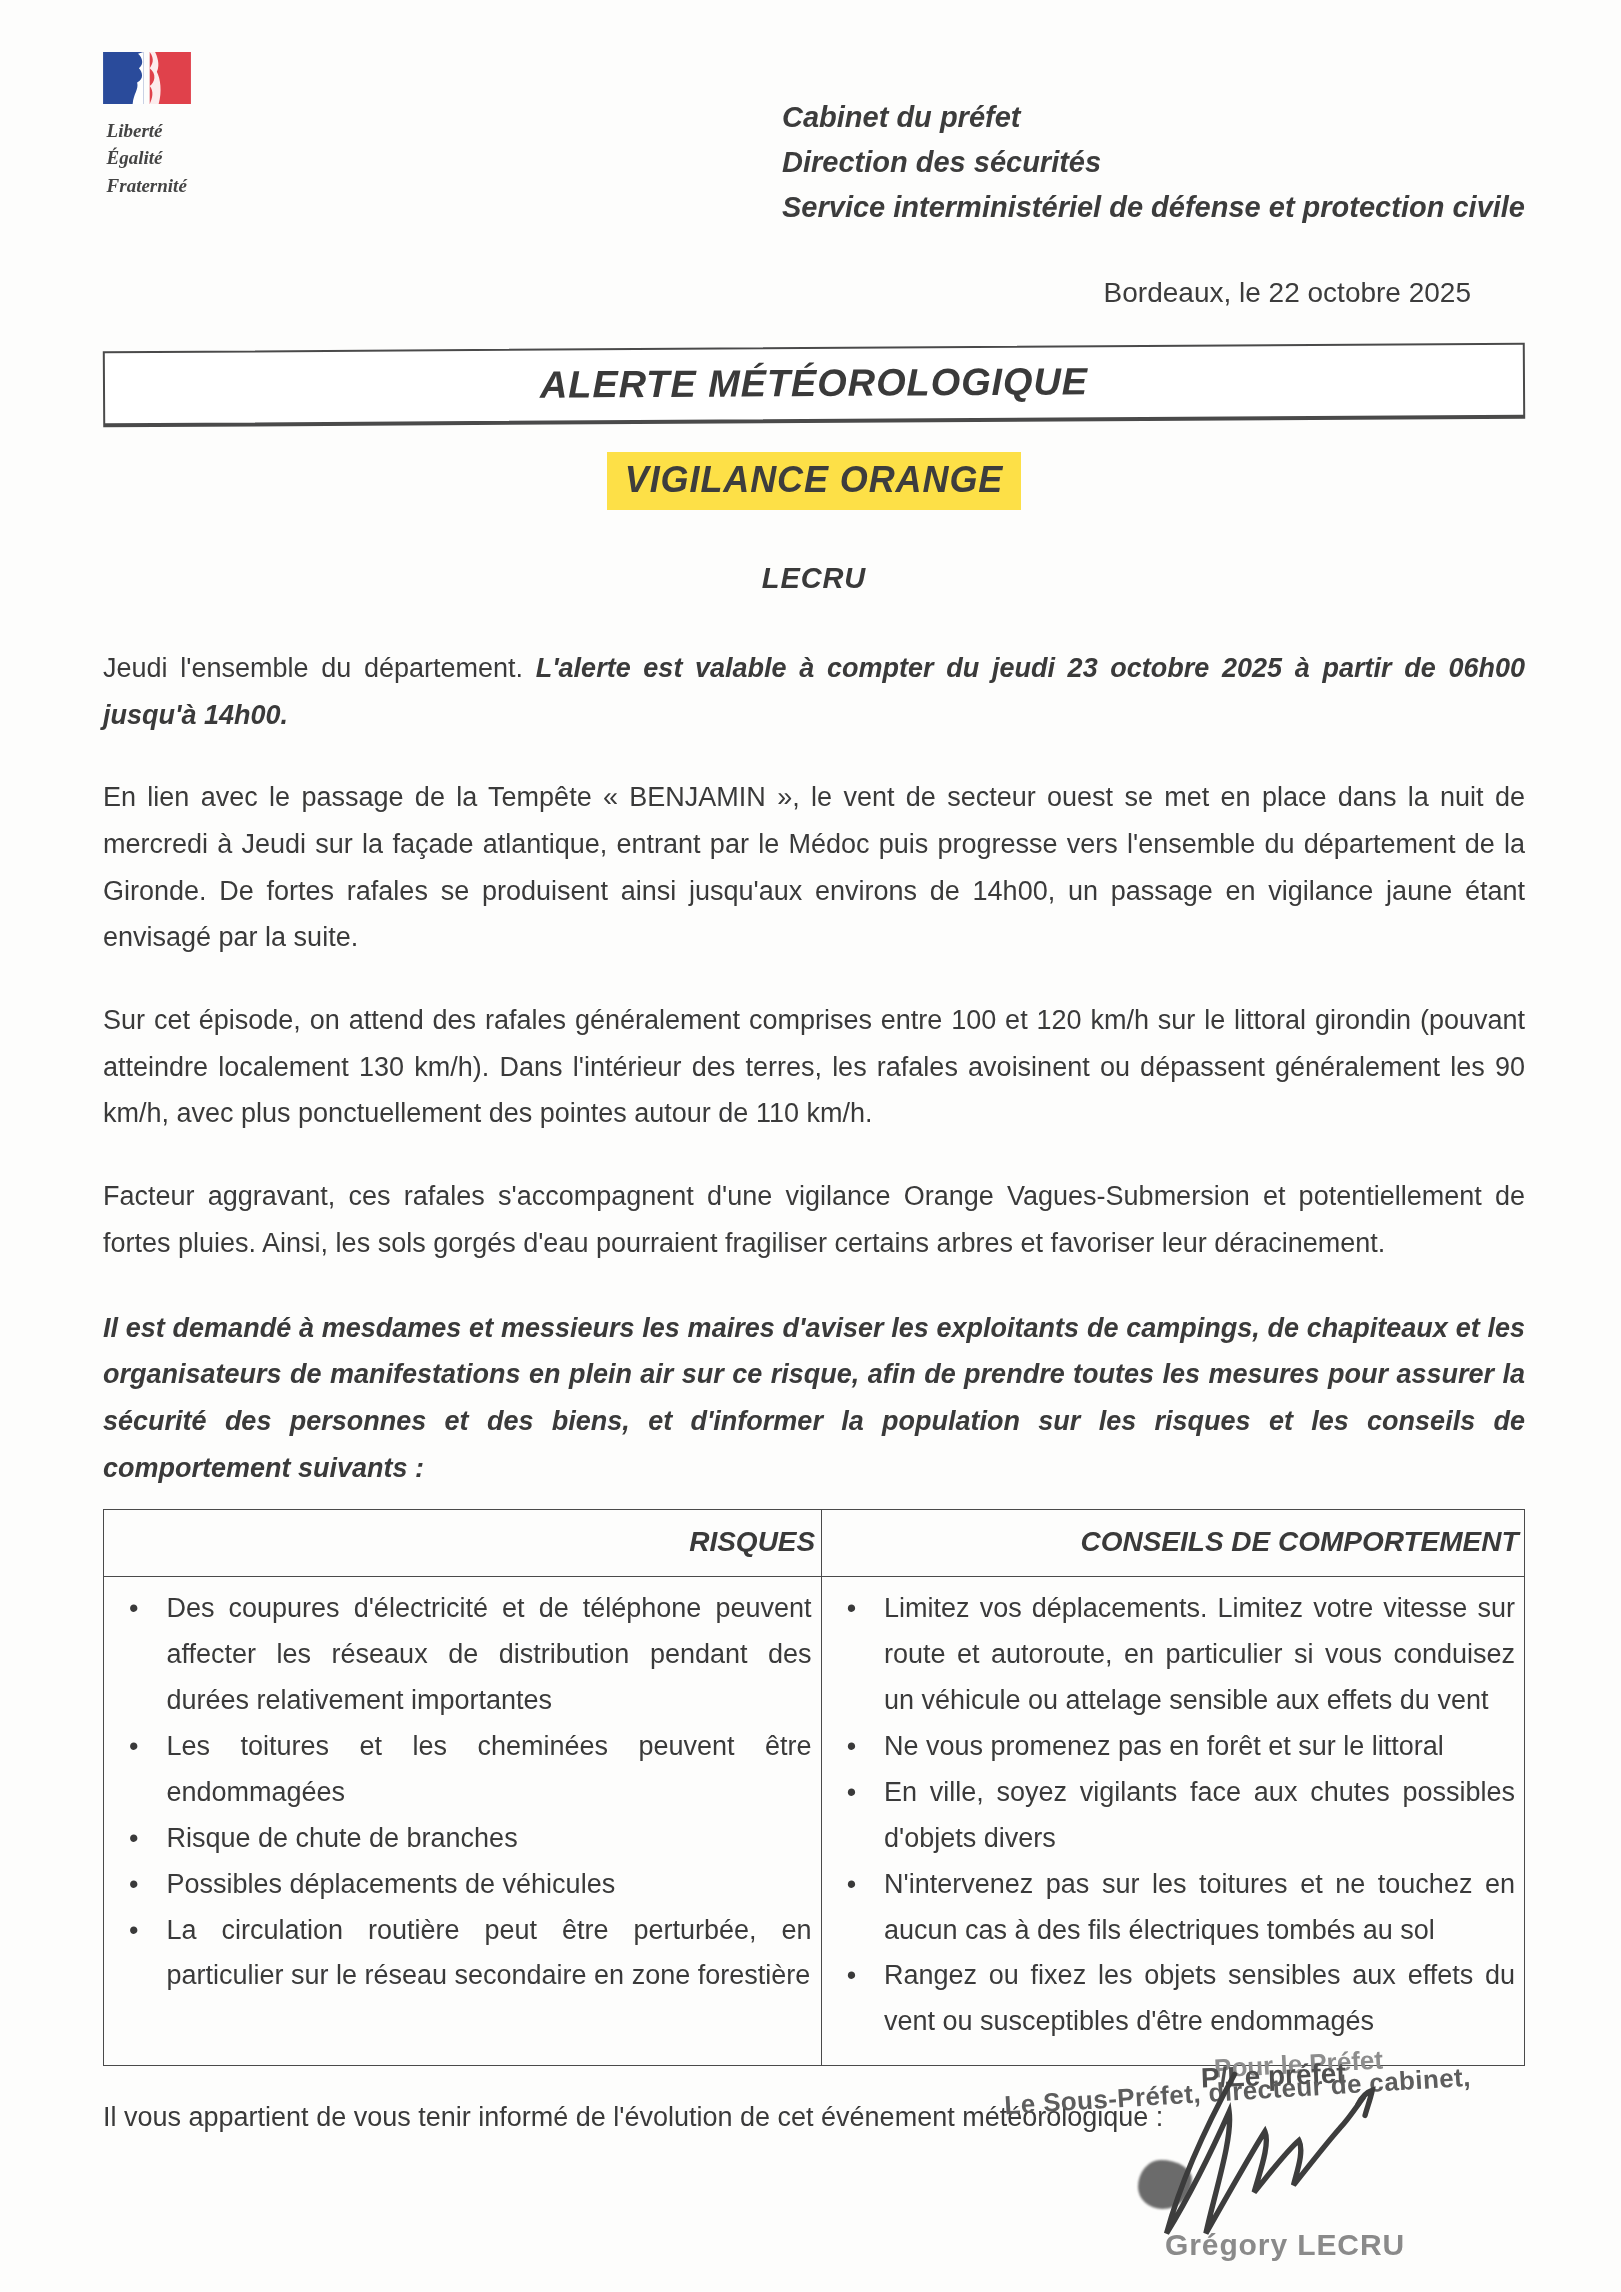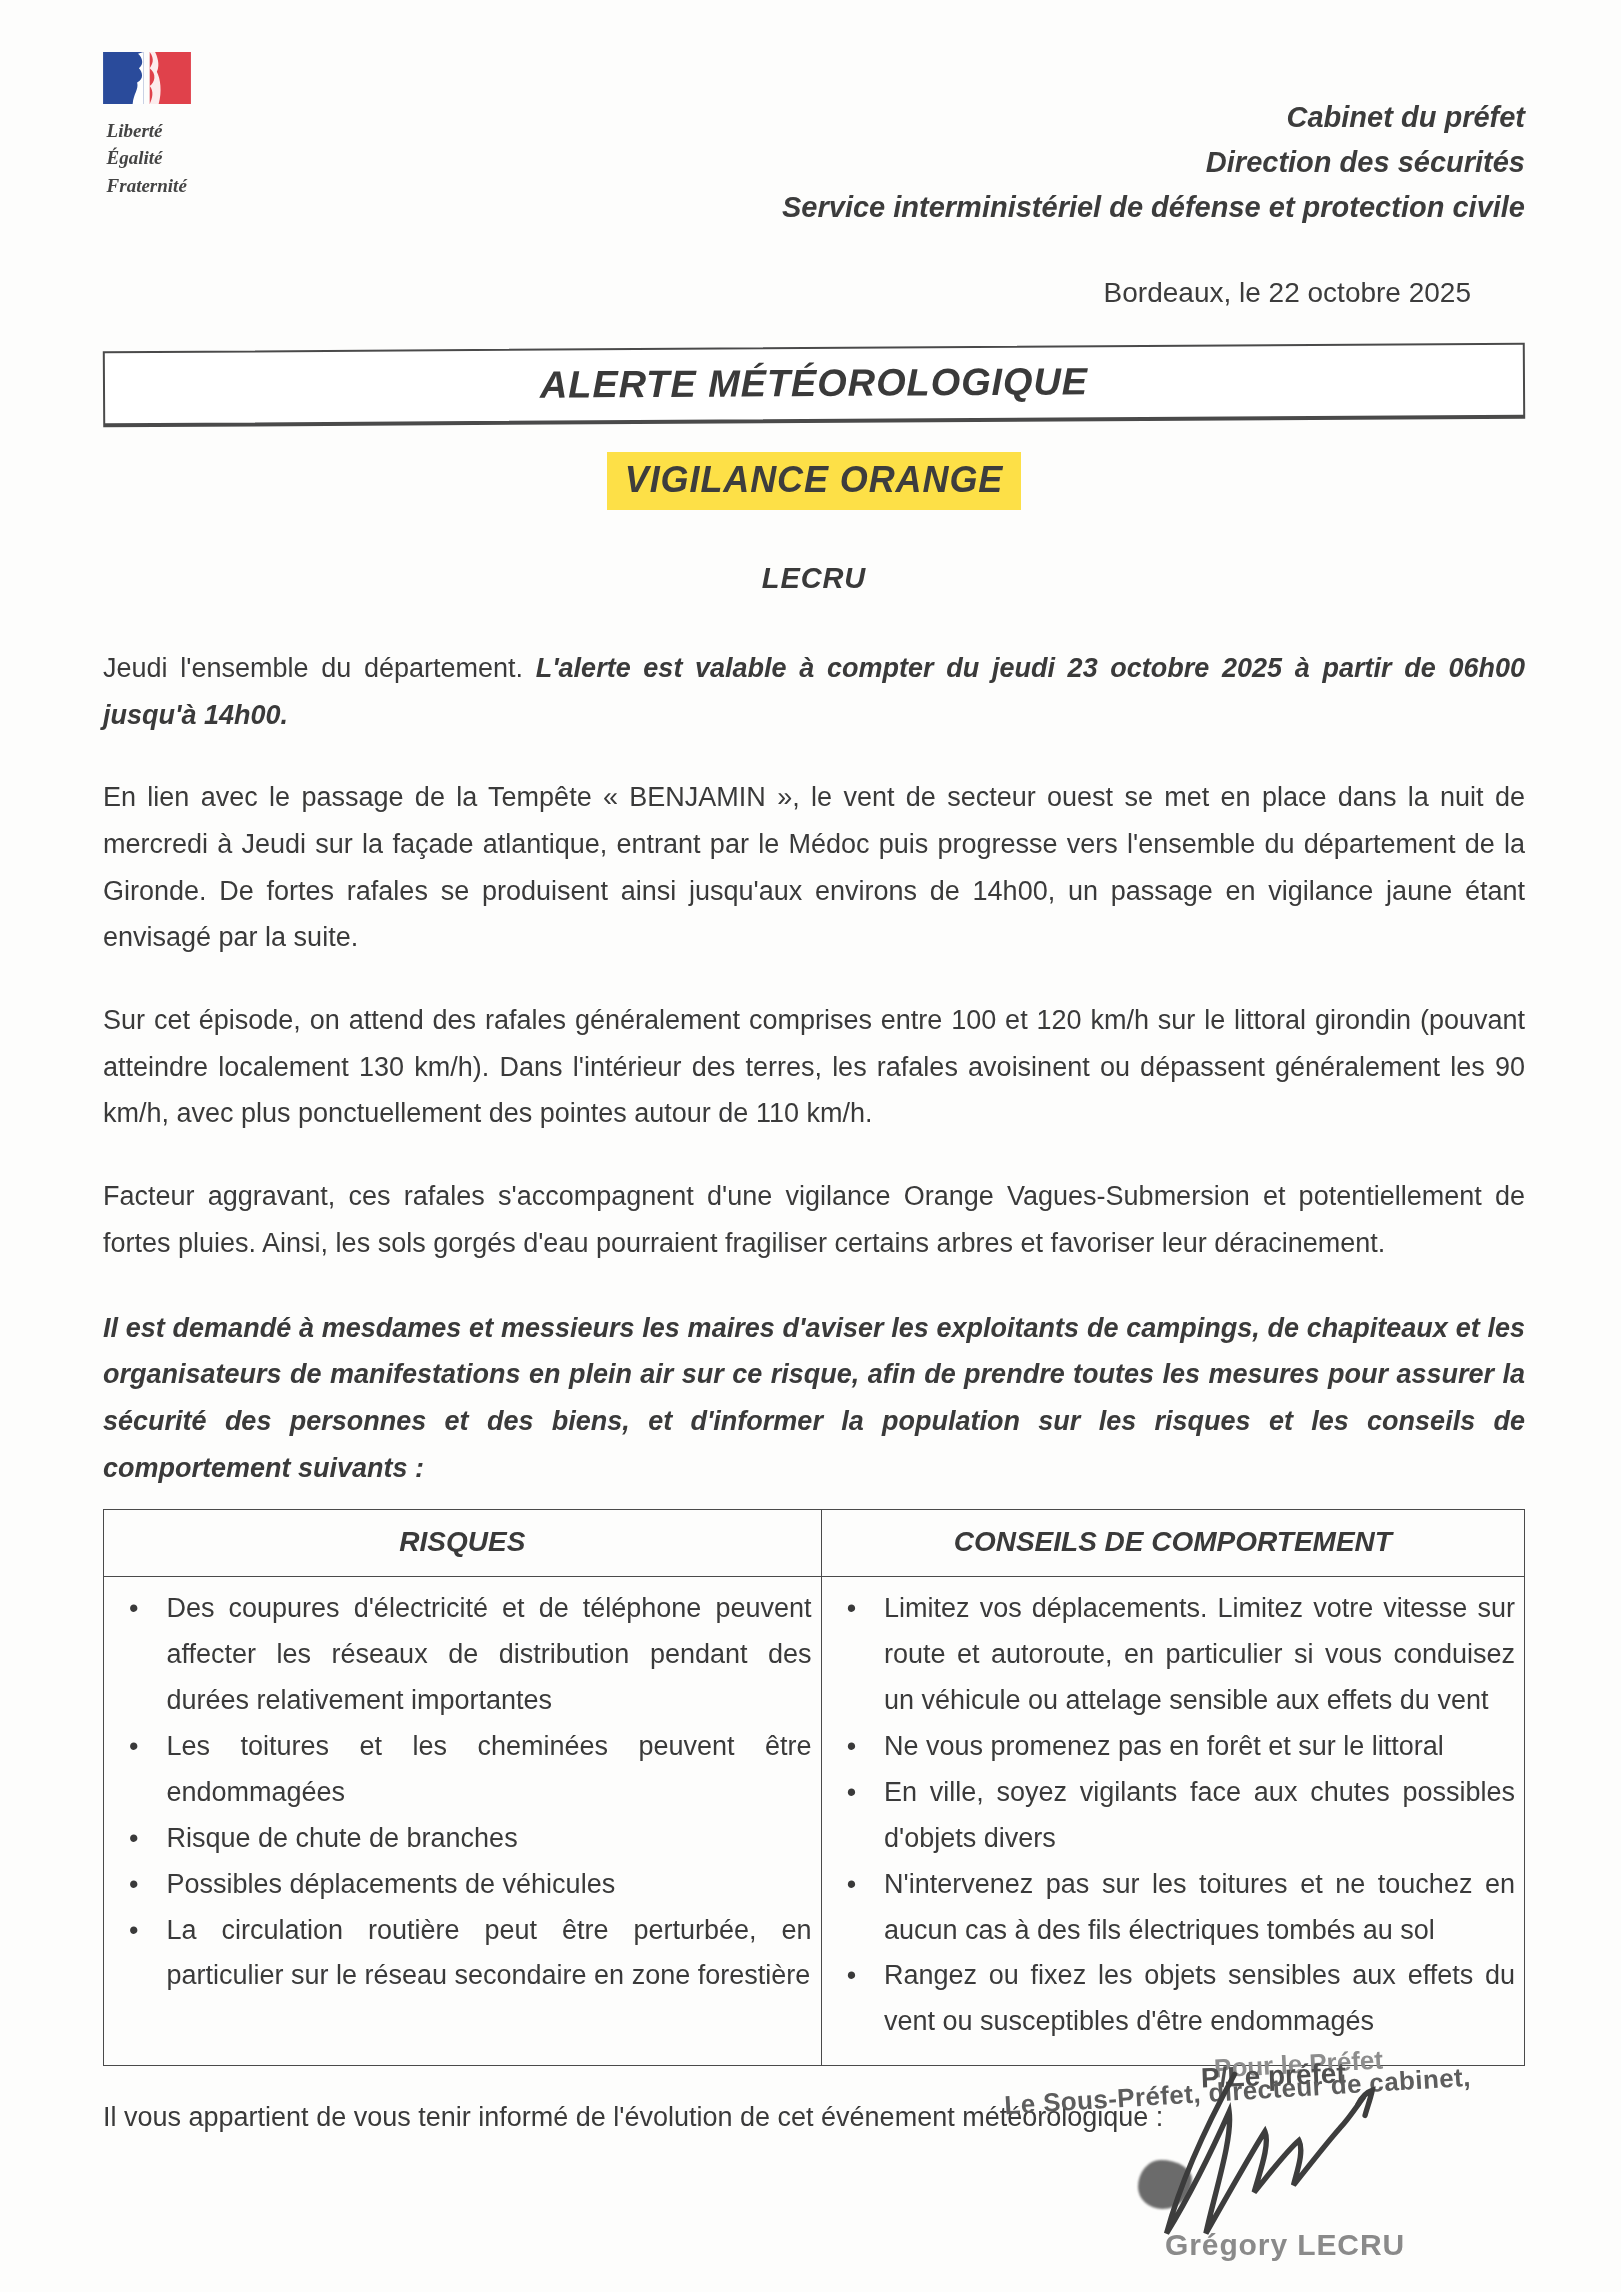--- a/index.html
+++ b/index.html
@@ -13,21 +13,21 @@
     overflow:hidden;
     padding:52px 97px 0 103px;
   }
 
   
   .hdr { display:flex; justify-content:space-between; }
   .brand { width:376px; }
   .brand-logo { display:block; }
   .brand-name { font-weight:bold; font-size:28px; letter-spacing:0.4px; color:#333; line-height:1.25; margin-top:7.2px; white-space:pre-line; }
   .motto { margin-top:12.5px; margin-left:3.6px; font-family:"Liberation Serif", serif; font-style:italic; font-weight:bold; font-size:19px; color:#444; line-height:1.45; }
-  .services { text-align:right; font-style:italic; font-weight:bold; font-size:29px; line-height:1.55; color:#3c3c3c; padding-top:43px; }
+  .services { text-align:left; font-style:italic; font-weight:bold; font-size:29px; line-height:1.55; color:#3c3c3c; padding-top:43px; }
   .dateline { text-align:right; font-size:28px; color:#3c3c3c; margin-top:47px; padding-right:54px; }
 
   
   .title-box {
     margin-top:38px;
     border:2.7px solid #4a4a4a;
     border-bottom-width:4.5px;
     text-align:center;
     padding:12.5px 0 14.3px;
     transform:rotate(-.35deg);
@@ -55,21 +55,21 @@
   
   table.advice {
     width:100%;
     margin-top:18px;
     border-collapse:collapse;
     table-layout:fixed;
   }
   table.advice th, table.advice td { border:1.8px solid #4a4a4a; vertical-align:top; }
   table.advice th {
     font-size:28px; font-weight:bold; font-style:italic;
-    padding:16px 5.4px 18px; text-align:center; color:#3a3a3a;
+    padding:16px 5.4px 18px; text-align:right; color:#3a3a3a;
   }
   table.advice th:first-child { width:50.5%; }
   table.advice td { padding:9px 9px 19.7px 5.4px; }
   ul.blist { list-style:none; }
   ul.blist li {
     position:relative;
     font-size:27px; line-height:1.7; text-align:justify;
     padding-left:57px; color:#3a3a3a;
   }
   ul.blist li::before {

